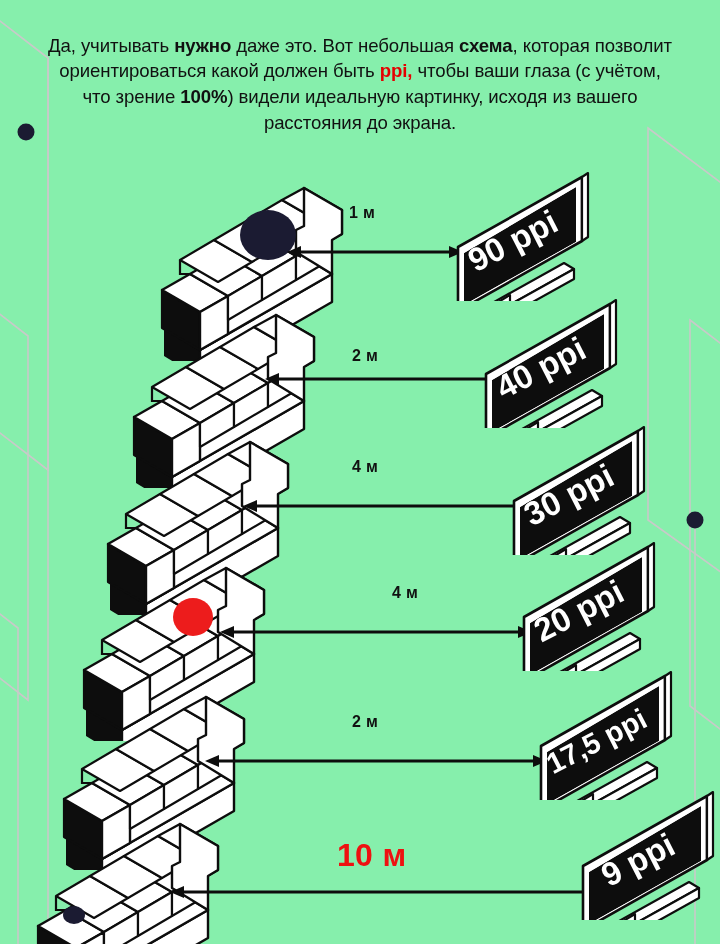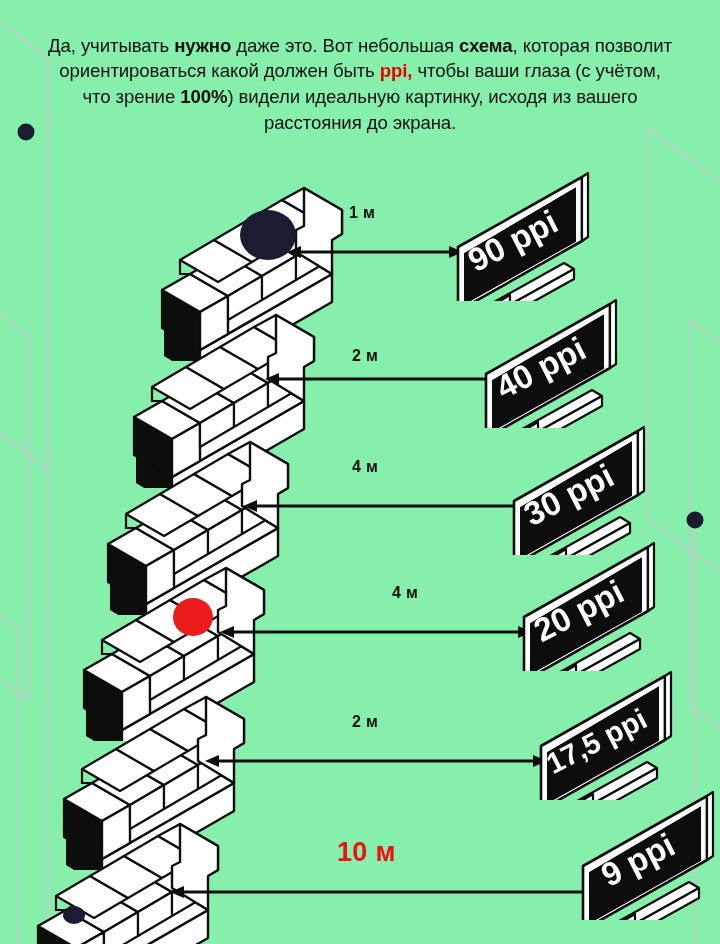--- a/index.html
+++ b/index.html
@@ -57,21 +57,21 @@
     top: 0;
   }
   .dist-label {
     position: absolute;
     font-weight: 700;
     font-size: 16px;
     color: #111111;
     white-space: nowrap;
     letter-spacing: 0.3px;
   }
-  .dist-label.red { color: #ee1111; font-size: 27px; }
+  .dist-label.red { color: #ee1111; font-size: 32px; }
   .arrow-wrap { position: absolute; }
 </style>
 </head>
 <body>
 
 <div id="page">
 
   <svg id="bg-decor" viewBox="0 0 720 944" width="720" height="944">
     <g fill="none" stroke="#c9c9c9" stroke-width="1.6">
 

